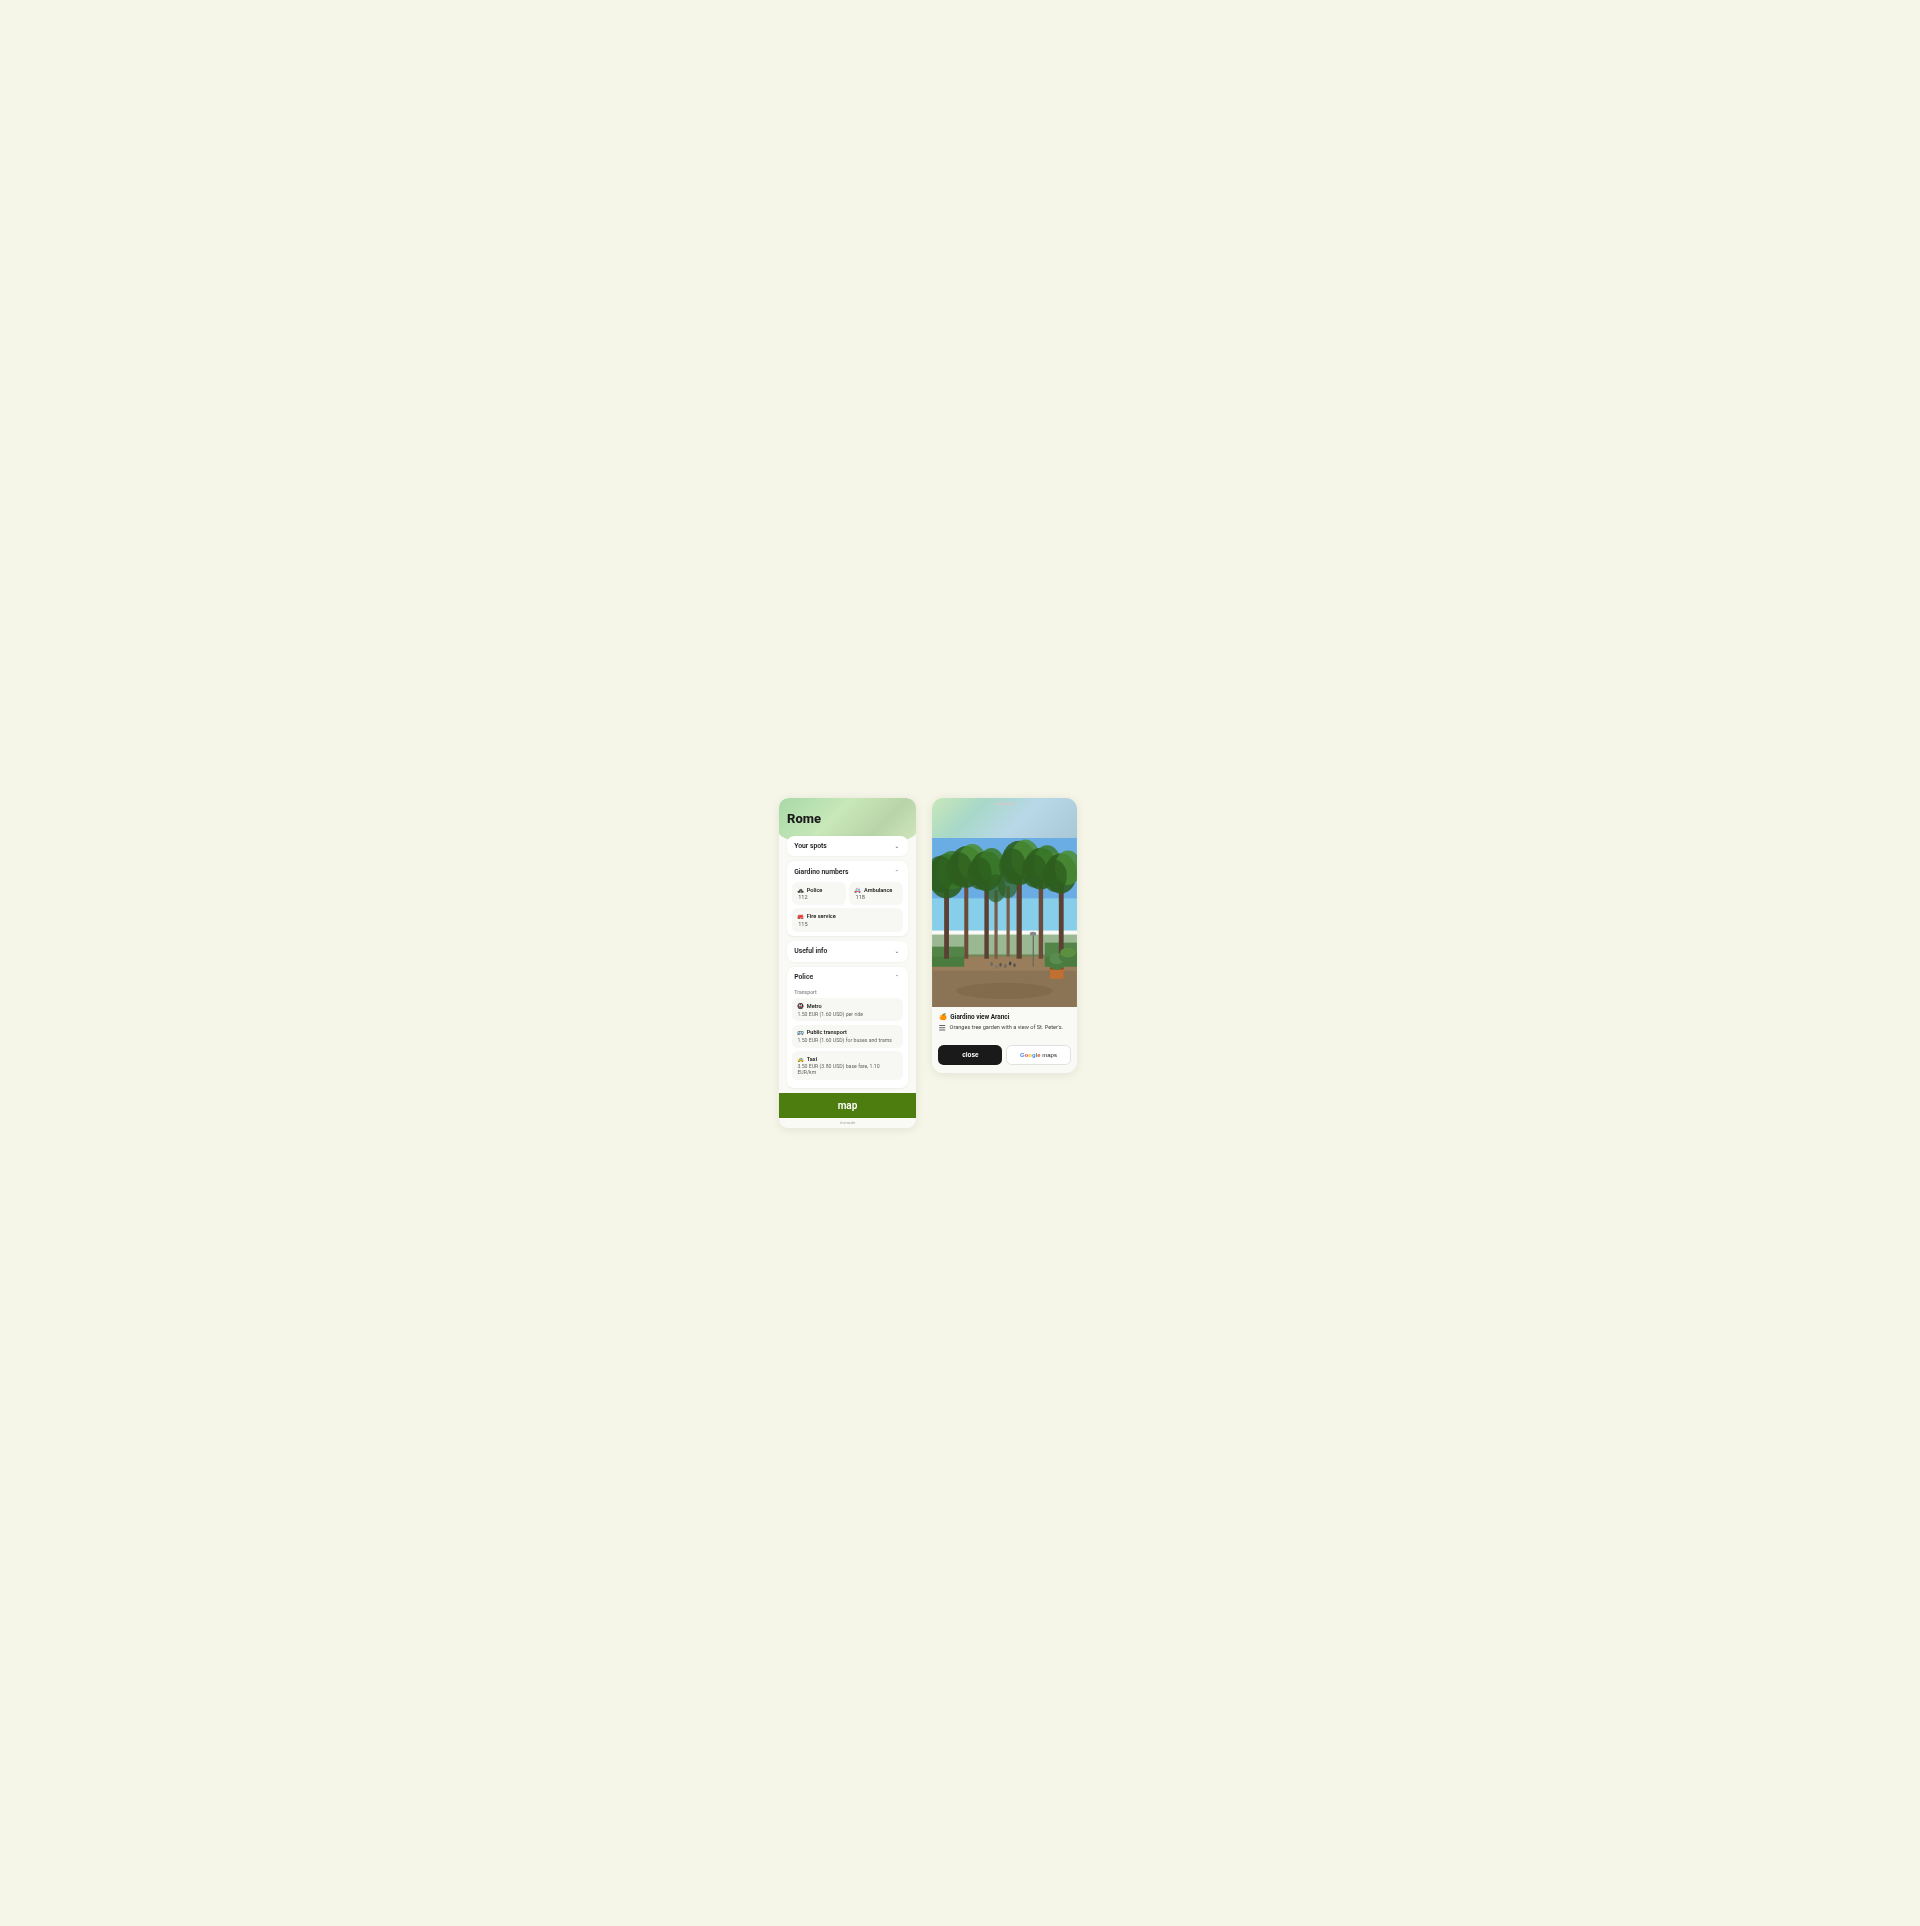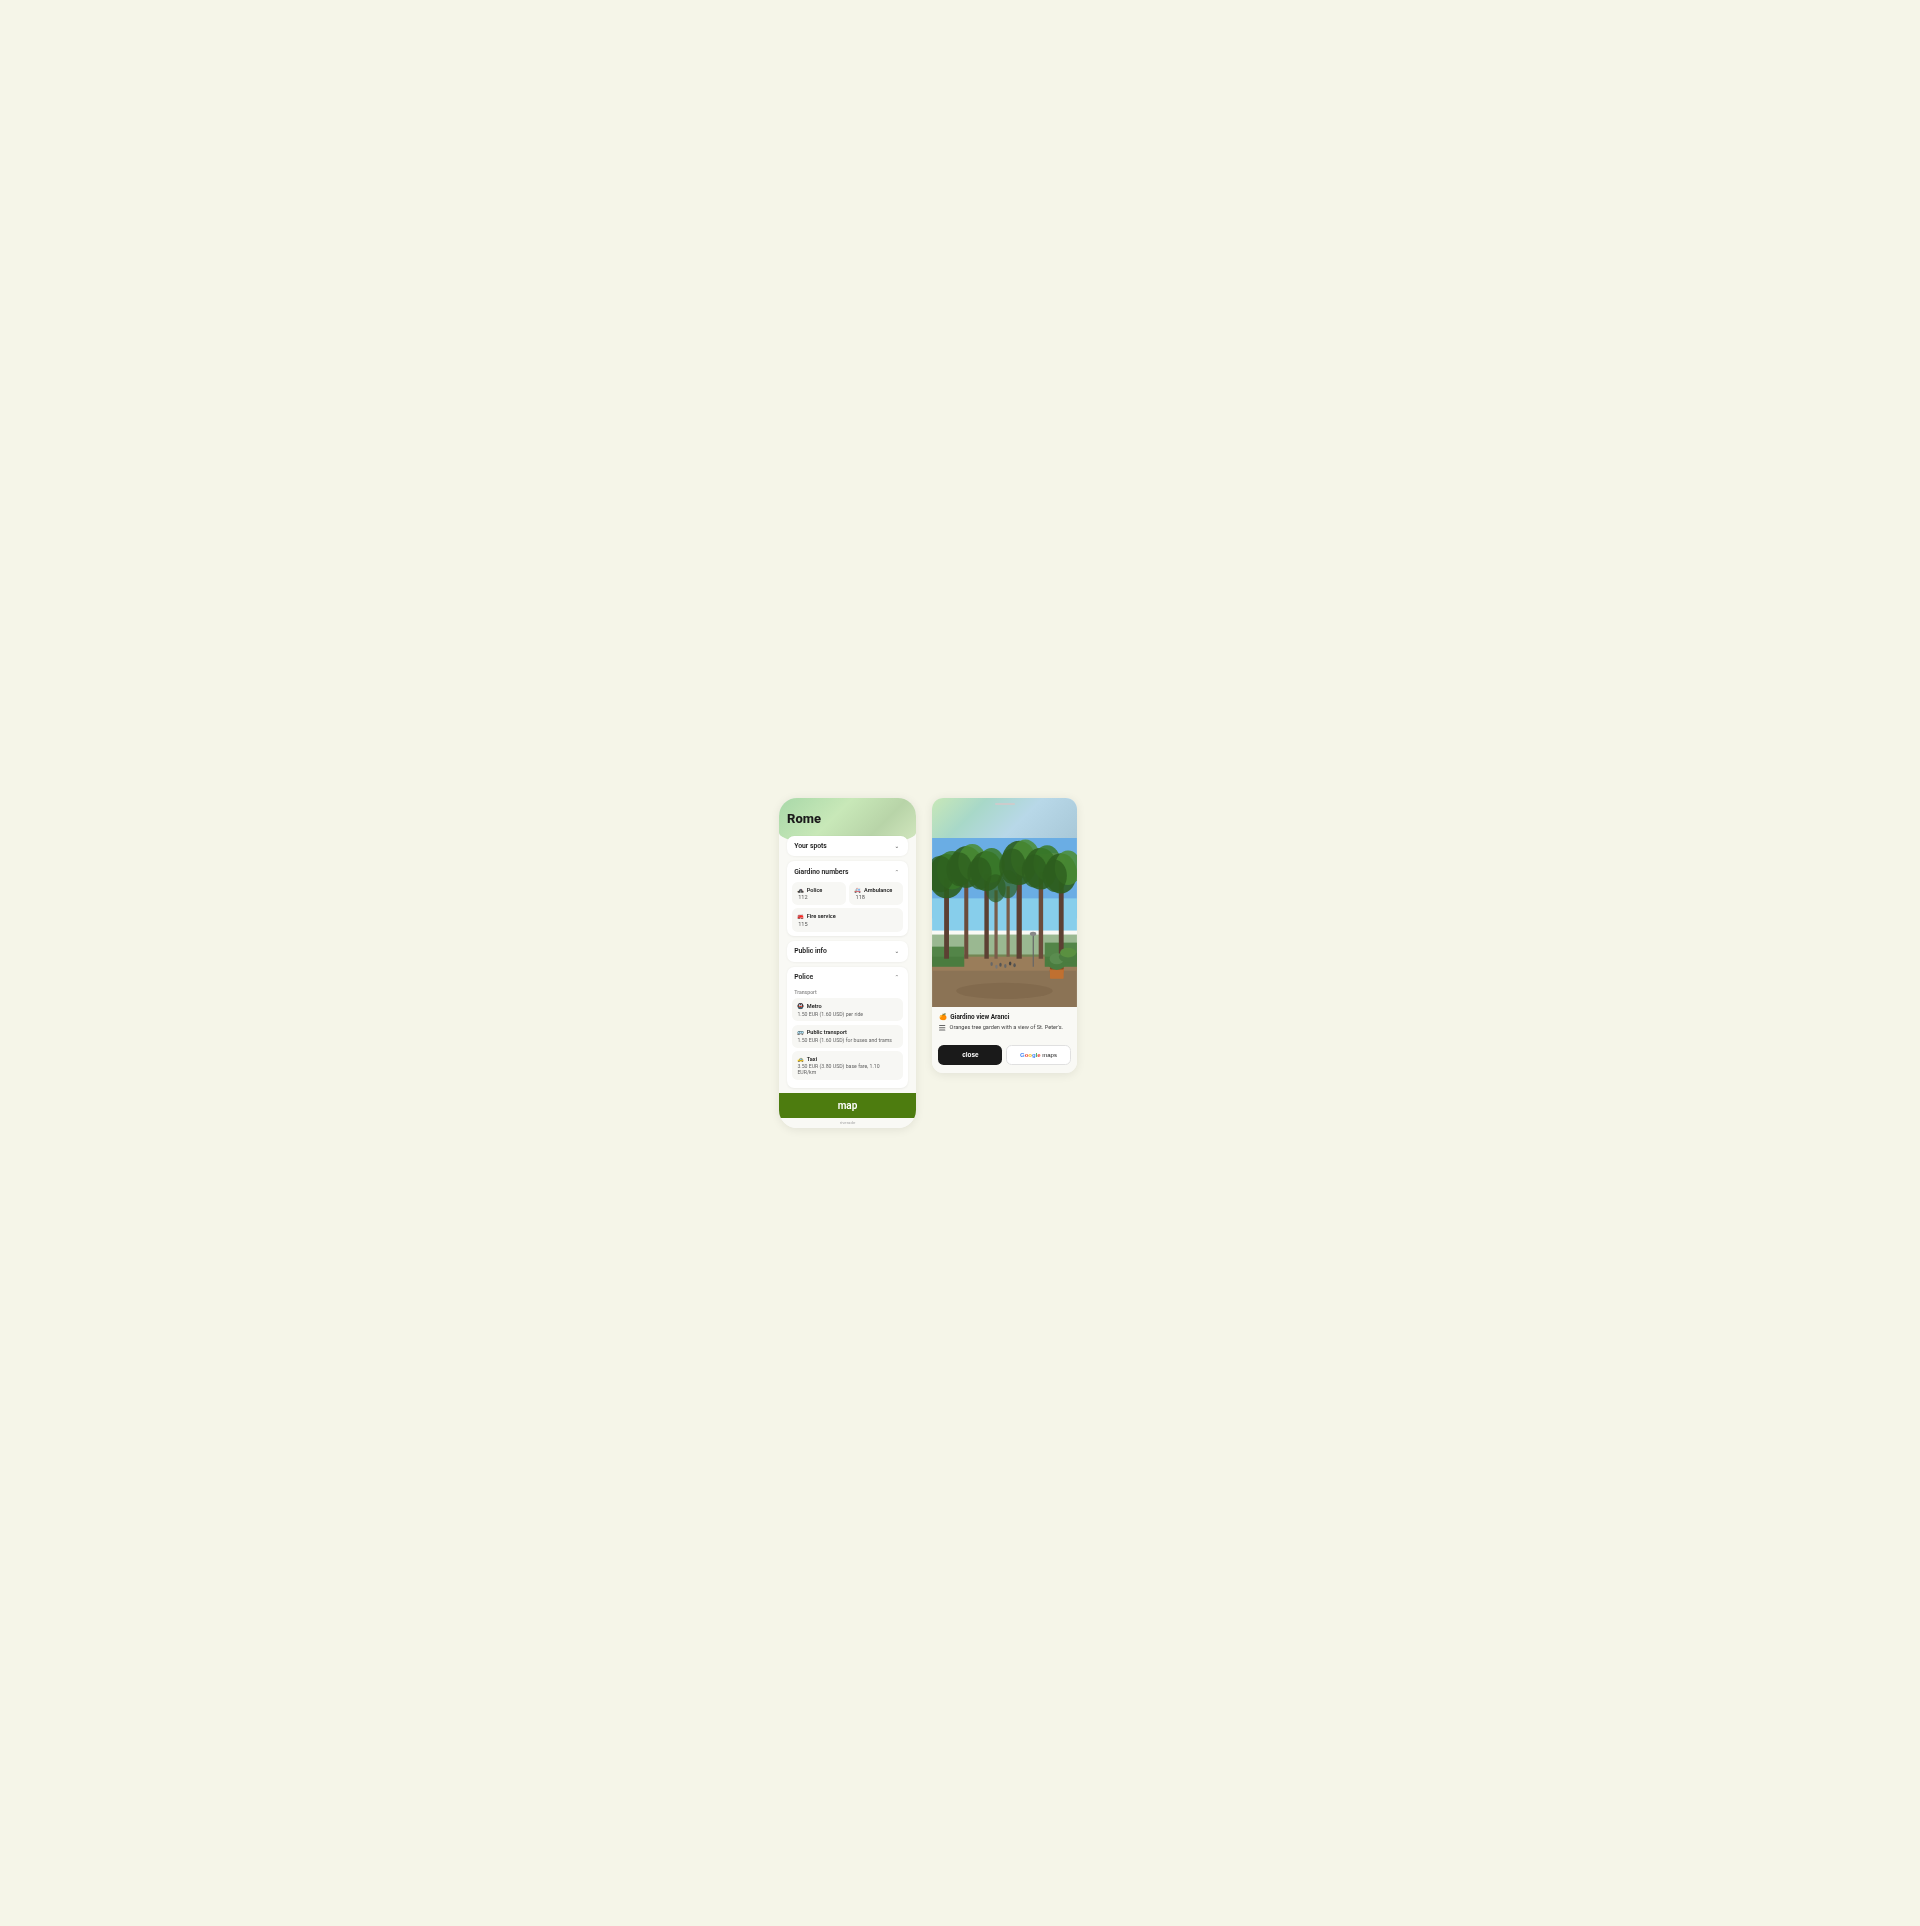--- a/index.html
+++ b/index.html
@@ -18,21 +18,21 @@
       gap: 16px;
       align-items: flex-start;
       max-width: 362px;
       width: 100%;
     }
 
     
     .left-panel {
       width: 137px;
       background: #f9f9f5;
-      border-radius: 18px;
+      border-radius: 9px;
       overflow: hidden;
       box-shadow: 0 1.6px 9.7px rgba(0,0,0,0.08);
       position: relative;
     }
 
     .left-panel-bg {
       position: absolute;
       top: 0; left: 0; right: 0;
       height: 48px;
       background: linear-gradient(135deg, #a8d8a8 0%, #c8e8b8 40%, #b8d4a8 70%, #d4e8c0 100%);
@@ -334,21 +334,21 @@
               <span>🚒</span>
               <span>Fire service</span>
             </div>
             <div class="emergency-card-number">115</div>
           </div>
         </div>
       </div>
 
       <div class="section">
         <div class="section-header">
-          <span class="section-title">Public info</span>
+          <span class="section-title">Useful info</span>
           <span class="chevron">⌄</span>
         </div>
       </div>
 
       <div class="section">
         <div class="section-header">
           <span class="section-title">Police</span>
           <span class="chevron">⌃</span>
         </div>
         <div class="prices-body">

